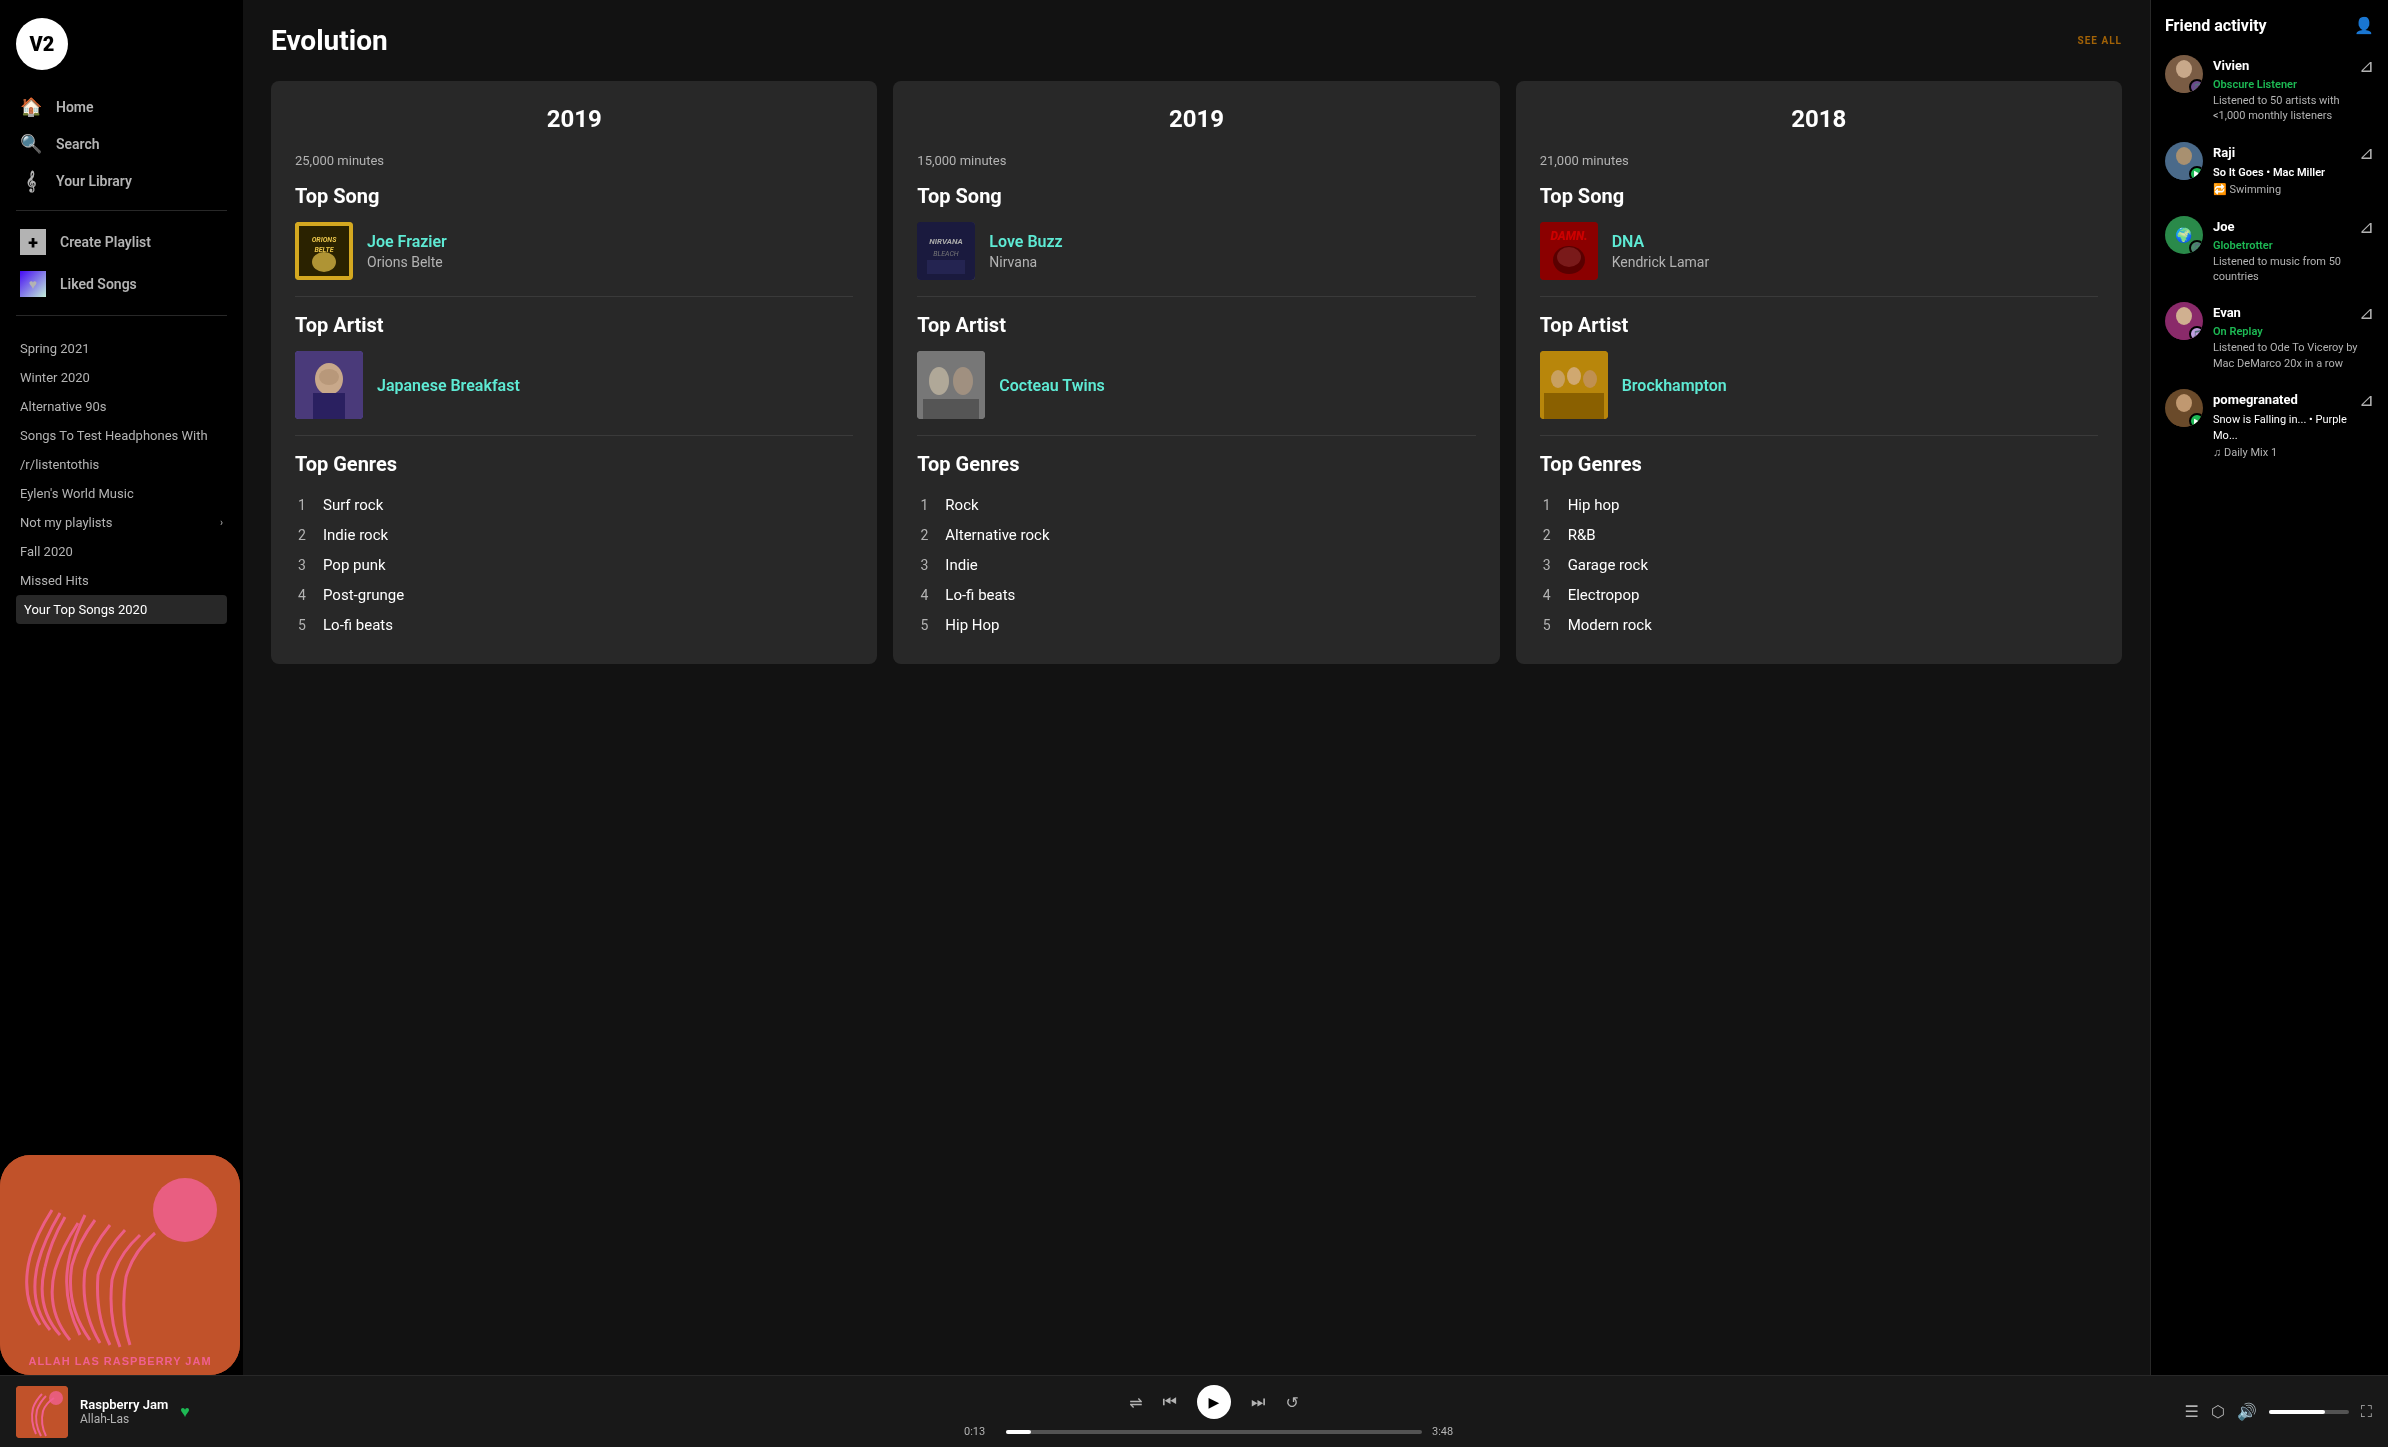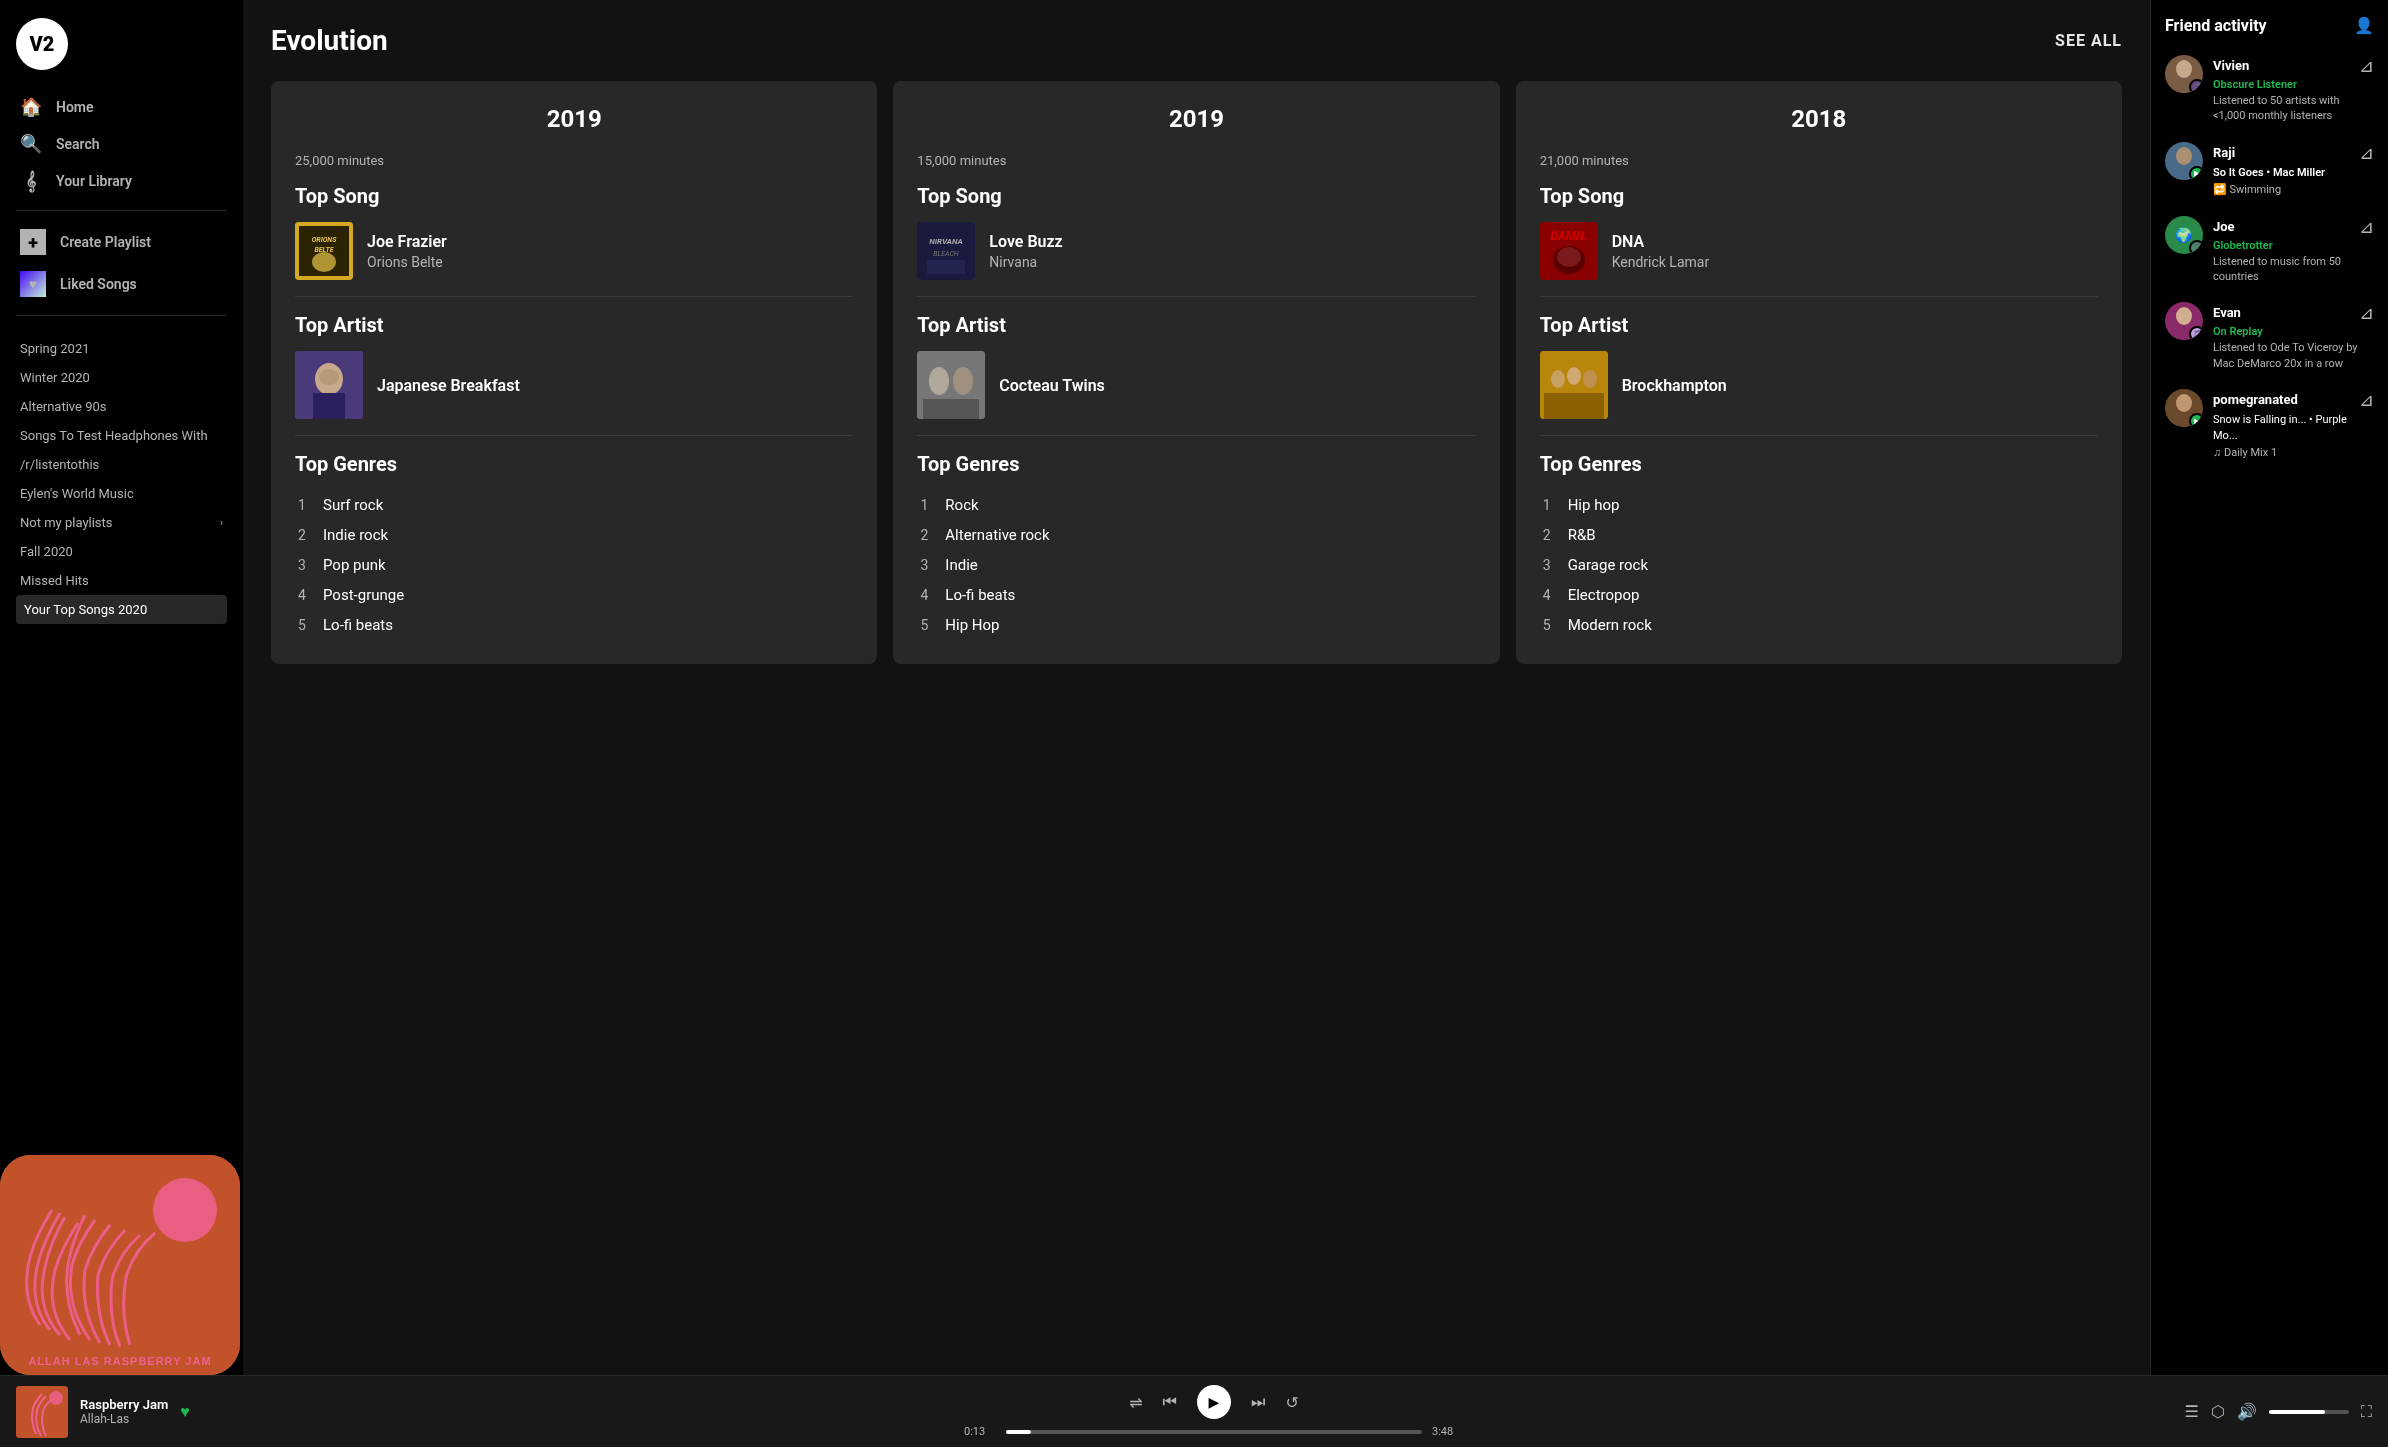--- a/index.html
+++ b/index.html
@@ -151,23 +151,23 @@
       align-items: center;
       justify-content: space-between;
       margin-bottom: 24px;
     }
     .content-title {
       font-size: 28px;
       font-weight: 700;
       color: #fff;
     }
     .see-all {
-      font-size: 16px;
+      font-size: 10px;
       font-weight: 700;
-      color: #e5e5e5;
+      color: #a16207;
       letter-spacing: 1px;
       cursor: pointer;
       text-transform: uppercase;
     }
     .years-grid {
       display: grid;
       grid-template-columns: repeat(3, 1fr);
       gap: 16px;
     }
     .year-card {
@@ -201,21 +201,21 @@
     }
     .song-thumb {
       width: 58px;
       height: 58px;
       border-radius: 4px;
       flex-shrink: 0;
       overflow: hidden;
       font-style: italic;
     }
     .song-info { display: flex; flex-direction: column; gap: 3px; }
-    .song-name { font-size: 16px; font-weight: 600; color: #ffffff; }
+    .song-name { font-size: 16px; font-weight: 600; color: #5eead4; }
     .song-artist { font-size: 14px; color: #b3b3b3; }
     .genre-list { list-style: none; }
     .genre-item {
       display: flex;
       align-items: center;
       gap: 14px;
       padding: 6px 0;
       font-size: 15px;
       color: #fff;
     }

